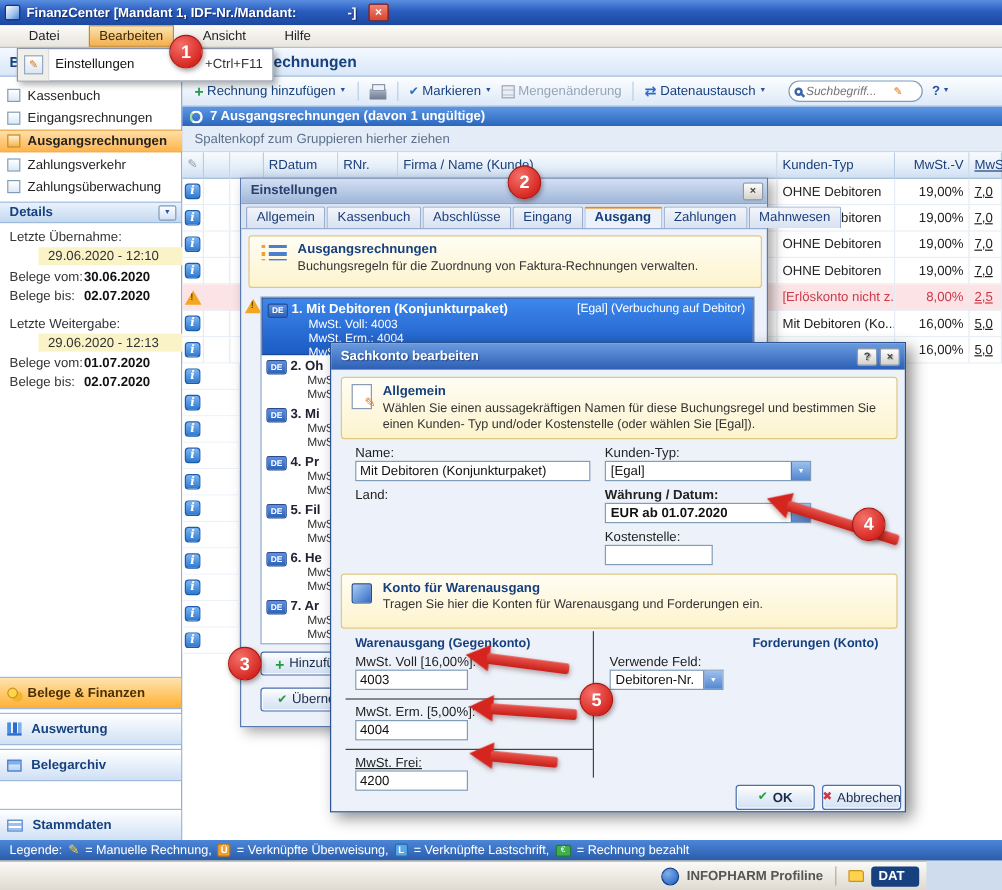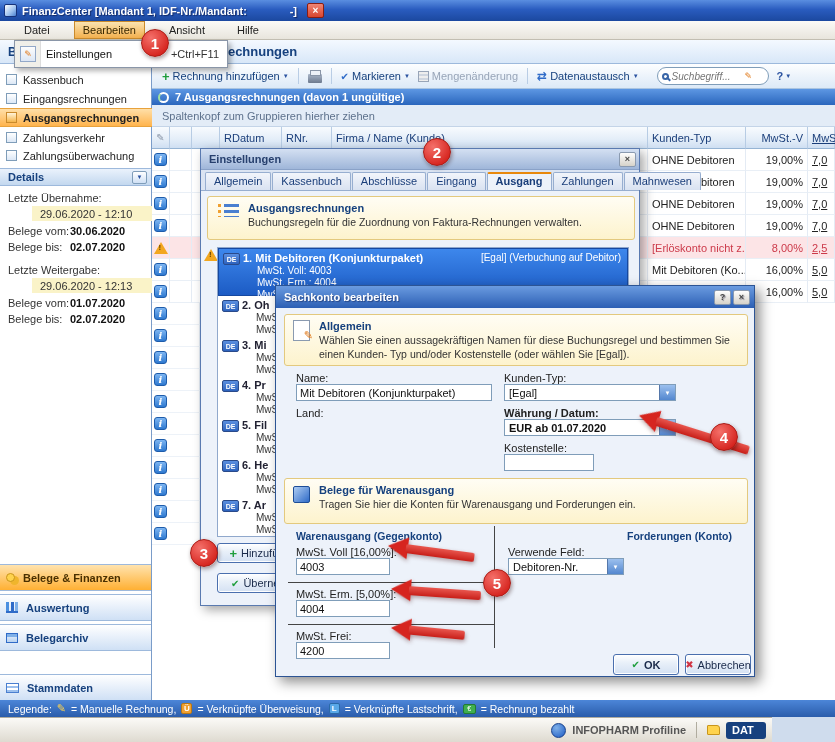--- a/index.html
+++ b/index.html
@@ -613,43 +613,43 @@
     <span class="bold">EUR ab 01.07.2020</span>
     <span class="btn">▼</span>
   </div>
 
   <span class="flabel" style="left:228px; top:156px;">Kostenstelle:</span>
   <input class="xp-input" style="left: 228px; top: 168px; width: 90px;">
 
   <div class="ybox" style="left:8px; top:192px; width:464px; height:46px;">
     <span class="ic-cube"></span>
     <div>
-      <div class="tt">Belege für Warenausgang</div>
+      <div class="tt">Konto für Warenausgang</div>
       <div class="tx">Tragen Sie hier die Konten für Warenausgang und Forderungen ein.</div>
     </div>
   </div>
 
   <span class="colhdr" style="left:20px; top:244px;">Warenausgang (Gegenkonto)</span>
   <span class="colhdr" style="right:22px; top:244px;">Forderungen (Konto)</span>
 
   <div class="vline" style="left:218px; top:240px; height:122px;"></div>
 
   <span class="flabel" style="left:20px; top:260px;">MwSt. Voll [16,00%]:</span>
   <input class="xp-input" style="left: 20px; top: 272px; width: 94px;" value="4003">
   <div class="sepline" style="left:12px; top:296px; width:206px;"></div>
 
   <span class="flabel" style="left:20px; top:302px;">MwSt. Erm. [5,00%]:</span>
   <input class="xp-input" style="left: 20px; top: 314px; width: 94px;" value="4004">
   <div class="sepline" style="left:12px; top:338px; width:206px;"></div>
 
-  <span class="flabel" style="left:20px; top:344px;">MwSt. Frei:</span>
+  <span class="flabel" style="left:20px; top:344px;text-decoration:underline;">MwSt. Frei:</span>
   <input class="xp-input" style="left: 20px; top: 356px; width: 94px;" value="4200">
 
   <span class="flabel" style="left:232px; top:260px;">Verwende Feld:</span>
-  <div class="dd" style="left:232px; top:272px; width:116px;">
+  <div class="dd" style="left:232px; top:272px; width:95px;">
     <span>Debitoren-Nr.</span>
     <span class="btn">▼</span>
   </div>
 
   <div class="xbtn" style="position:absolute; left:337px; top:368px; width:66px; height:21px;">
     <span class="chk">✔</span>
     <span class="bold">OK</span>
   </div>
   <div class="xbtn" style="position:absolute; left:409px; top:368px; width:66px; height:21px;">
     <span class="crs">✖</span>

